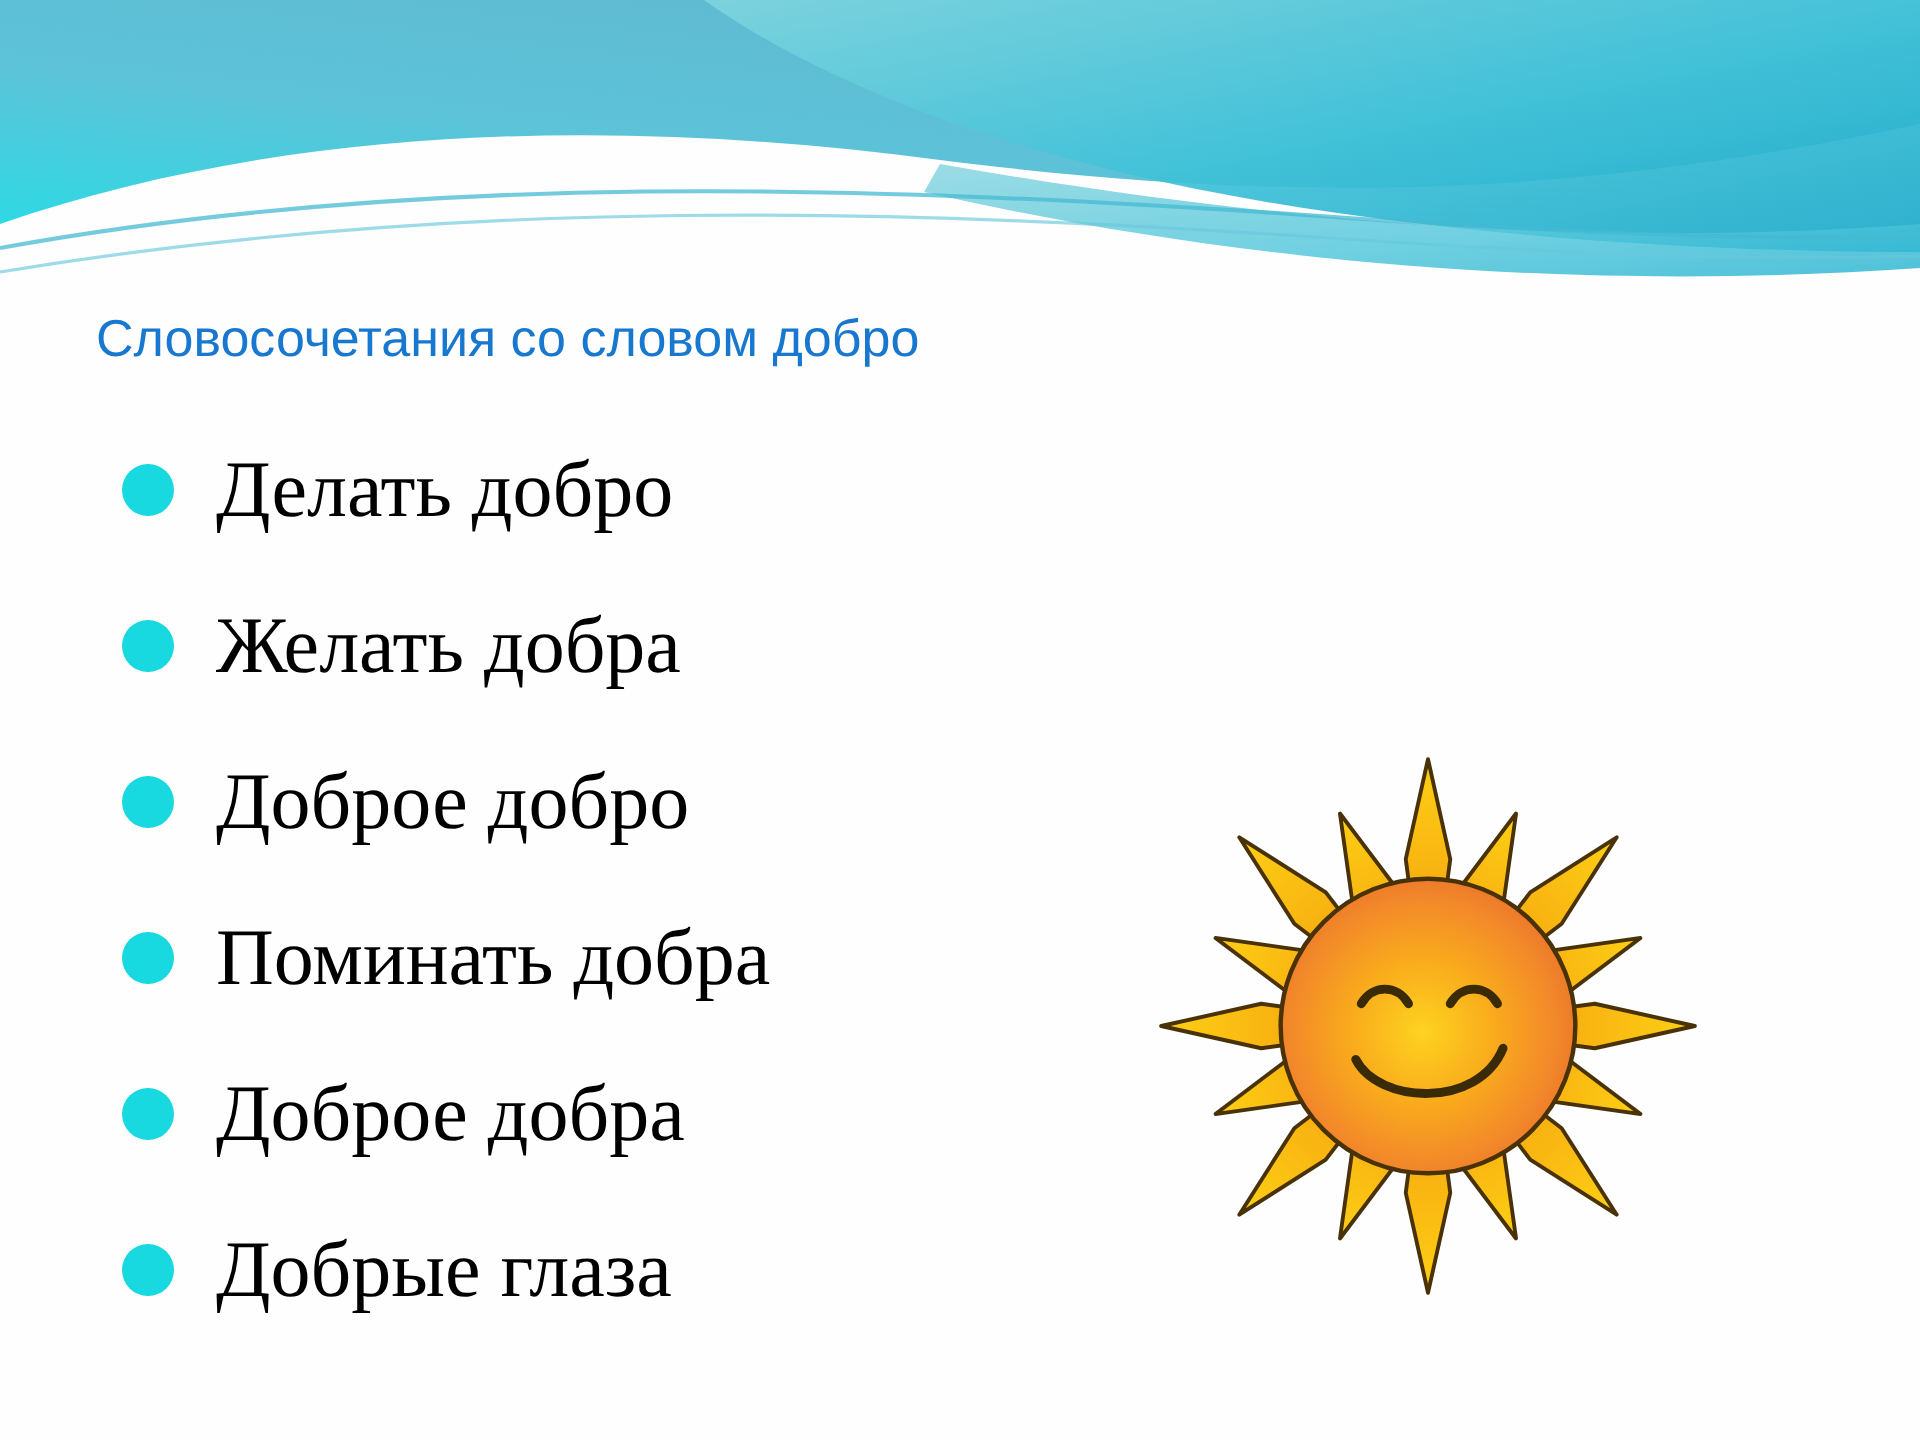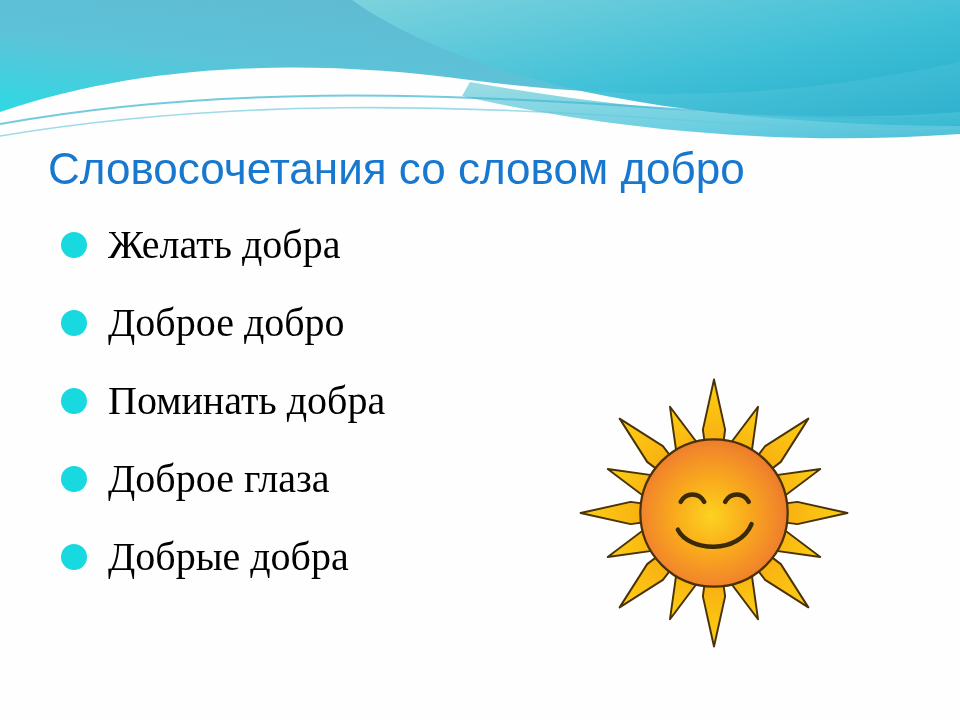--- a/index.html
+++ b/index.html
@@ -27,21 +27,21 @@
     height: 150px;
     pointer-events: none;
   }
   
   .slide-title {
     position: absolute;
     left: 48px;
     top: 146px;
     width: 880px;
     font-family: "Liberation Sans", sans-serif;
-    font-size: 44px;
+    font-size: 26px;
     line-height: 46px;
     font-weight: 400;
     letter-spacing: 0px;
     color: #1878cf;
     white-space: nowrap;
   }
   
   .bullet-list {
     position: absolute;
     left: 56px;
@@ -118,37 +118,41 @@
       <path d="M0,124 C210,86 430,92 660,108 C790,117 880,120 960,118" fill="none" stroke="#46b9d2" stroke-width="2" opacity="0.75"></path>
       <path d="M0,136 C230,98 450,104 680,120 C800,128 890,130 960,128" fill="none" stroke="#68c8dc" stroke-width="1.6" opacity="0.65"></path>
     </svg>
   </div>
 
   <div class="slide-title">Словосочетания со словом добро</div>
 
   <ul class="bullet-list">
     <li class="bullet-item">
       <span class="bullet-dot"></span>
+      <span class="bullet-text">Делать добро</span>
+    </li>
+    <li class="bullet-item">
+      <span class="bullet-dot"></span>
       <span class="bullet-text">Желать добра</span>
     </li>
     <li class="bullet-item">
       <span class="bullet-dot"></span>
       <span class="bullet-text">Доброе добро</span>
     </li>
     <li class="bullet-item">
       <span class="bullet-dot"></span>
       <span class="bullet-text">Поминать добра</span>
     </li>
     <li class="bullet-item">
       <span class="bullet-dot"></span>
-      <span class="bullet-text">Доброе глаза</span>
-    </li>
-    <li class="bullet-item">
-      <span class="bullet-dot"></span>
-      <span class="bullet-text">Добрые добра</span>
+      <span class="bullet-text">Доброе добра</span>
+    </li>
+    <li class="bullet-item">
+      <span class="bullet-dot"></span>
+      <span class="bullet-text">Добрые глаза</span>
     </li>
   </ul>
 
   <div class="sun-illustration">
     <svg width="278" height="282" viewBox="0 0 200 200">
       <defs>
         <radialGradient id="faceGrad" cx="48%" cy="52%" r="58%">
           <stop offset="0%" stop-color="#fdd320"></stop>
           <stop offset="42%" stop-color="#f9ab1c"></stop>
           <stop offset="78%" stop-color="#f2882a"></stop>

